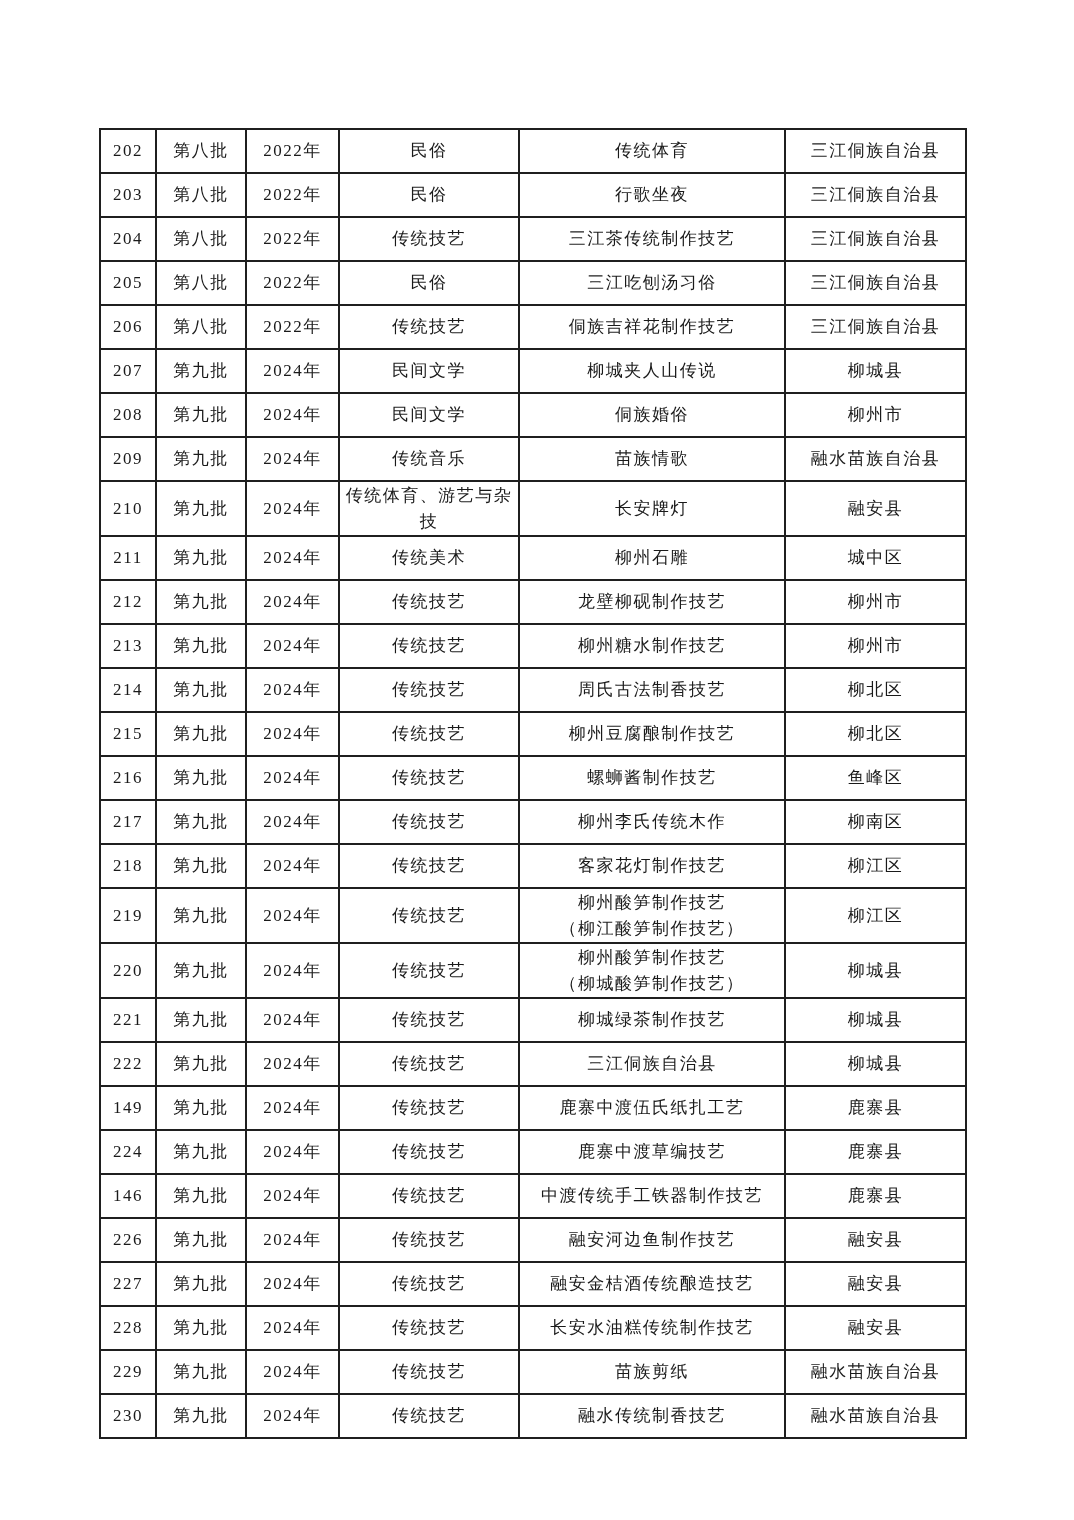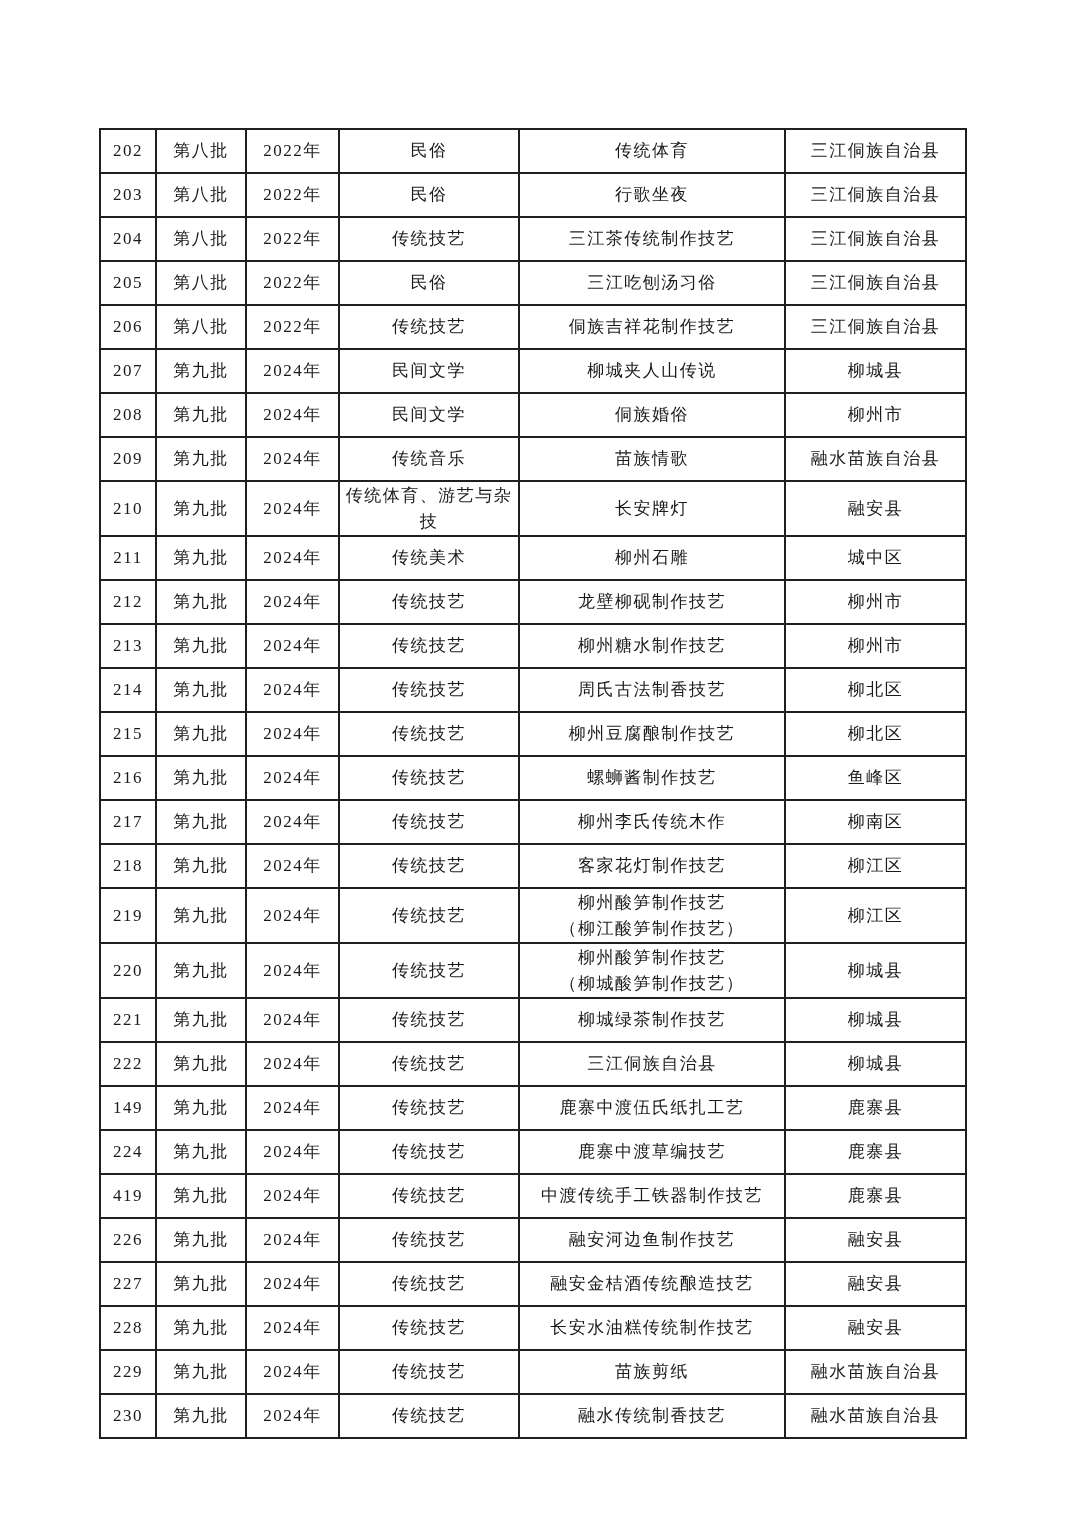--- a/index.html
+++ b/index.html
@@ -240,21 +240,21 @@
   </tr>
         <tr>
     <td class="c-no">224</td>
     <td class="c-batch">第九批</td>
     <td class="c-year">2024年</td>
     <td class="c-category">传统技艺</td>
     <td class="c-name">鹿寨中渡草编技艺</td>
     <td class="c-location">鹿寨县</td>
   </tr>
         <tr>
-    <td class="c-no">419</td>
+    <td class="c-no">146</td>
     <td class="c-batch">第九批</td>
     <td class="c-year">2024年</td>
     <td class="c-category">传统技艺</td>
     <td class="c-name">中渡传统手工铁器制作技艺</td>
     <td class="c-location">鹿寨县</td>
   </tr>
         <tr>
     <td class="c-no">226</td>
     <td class="c-batch">第九批</td>
     <td class="c-year">2024年</td>

